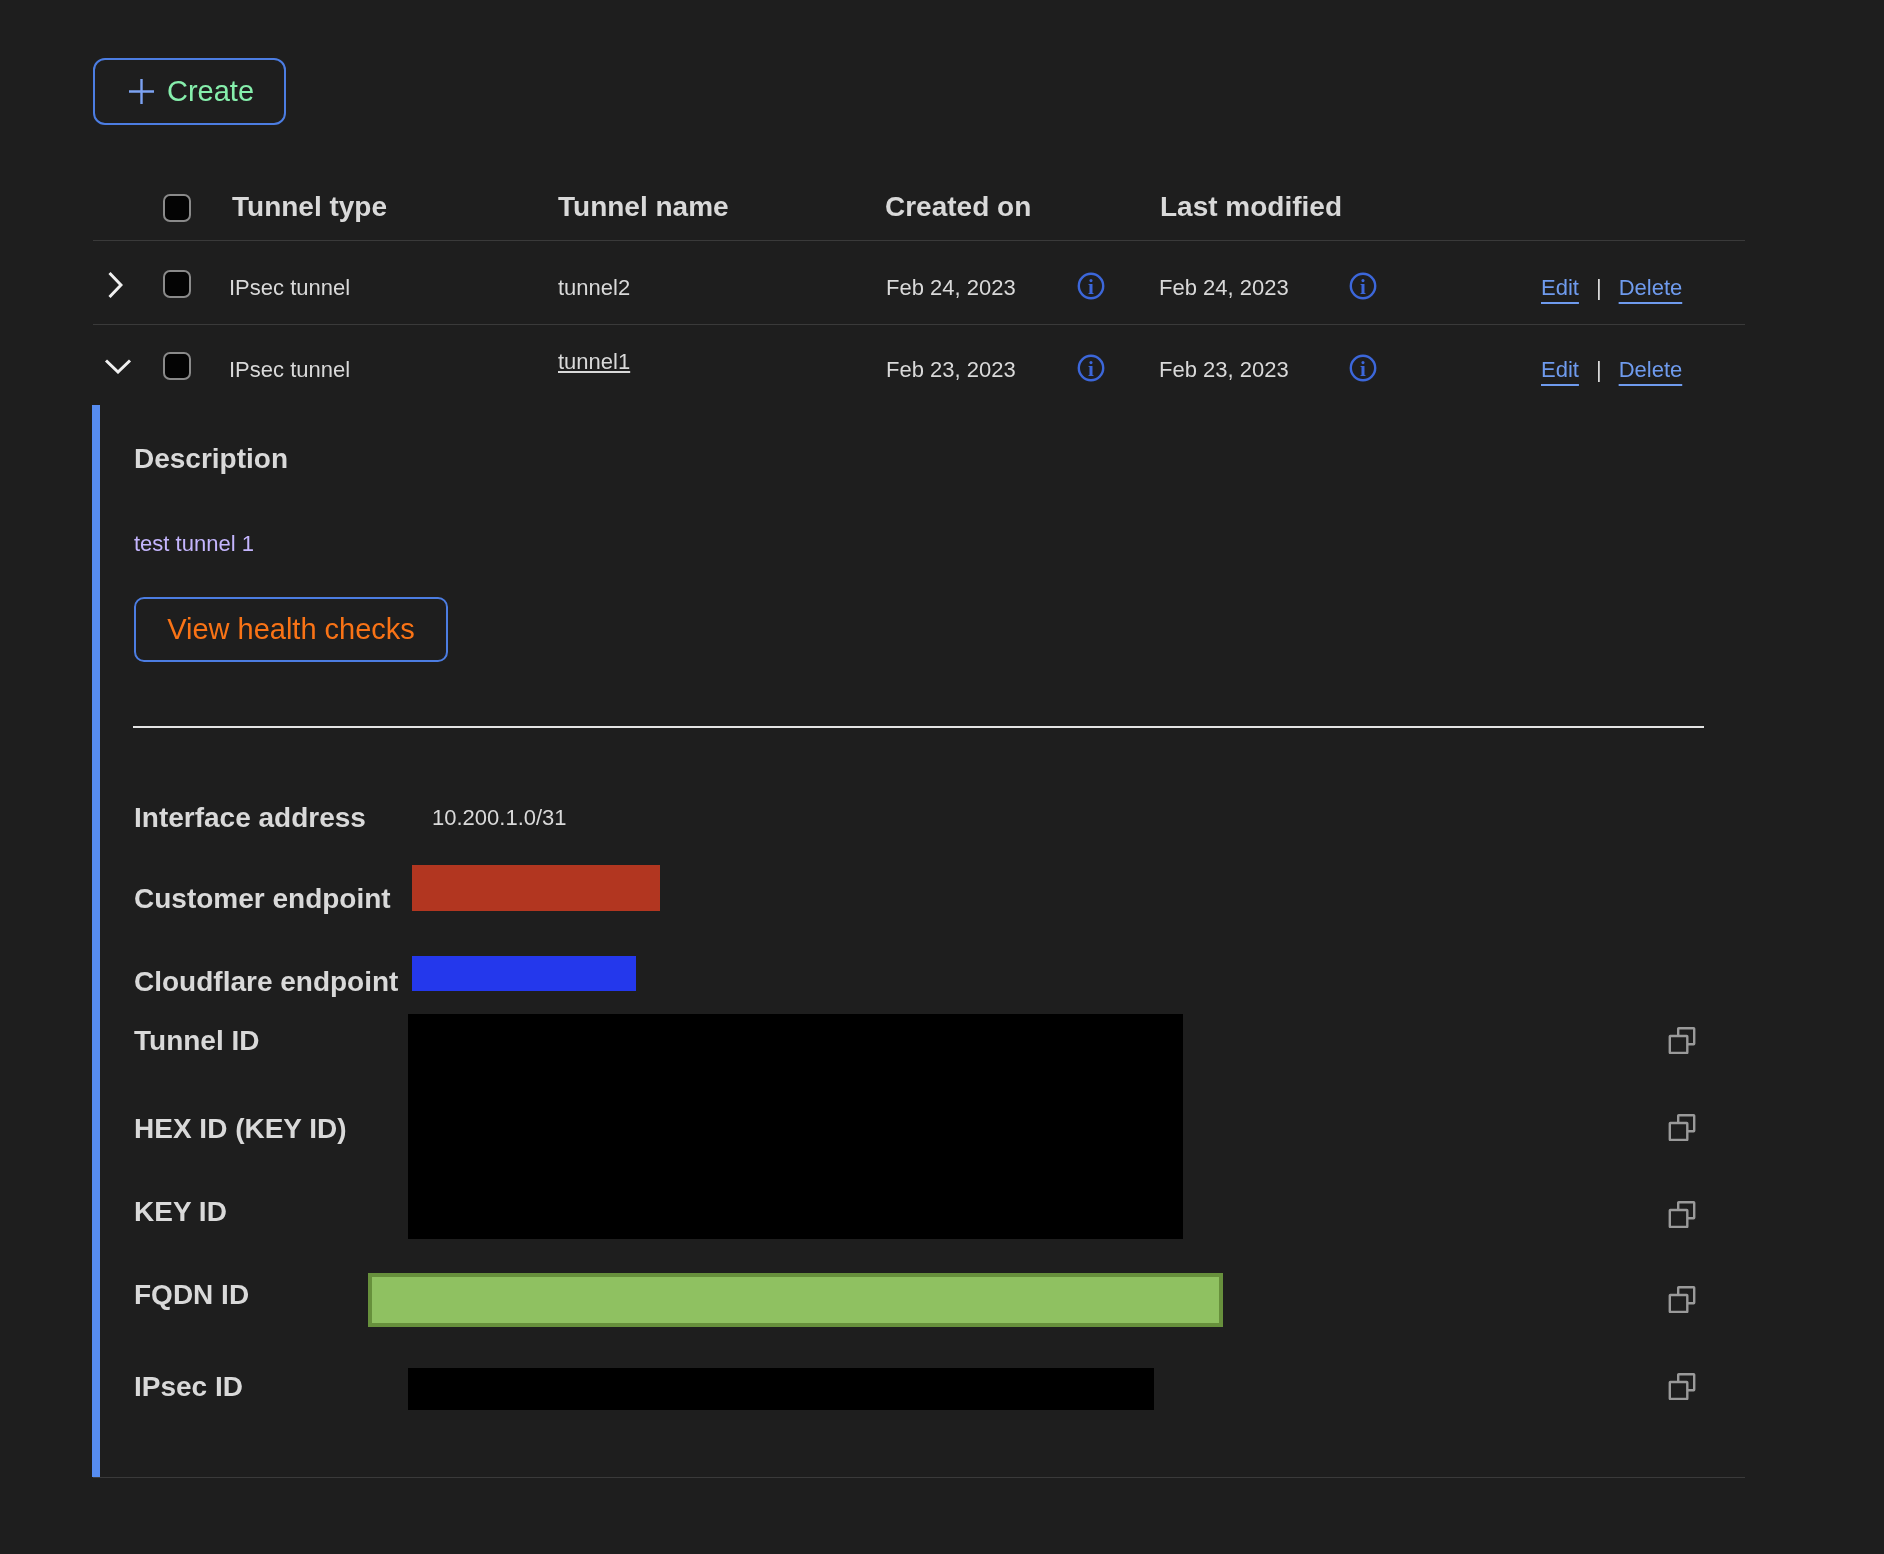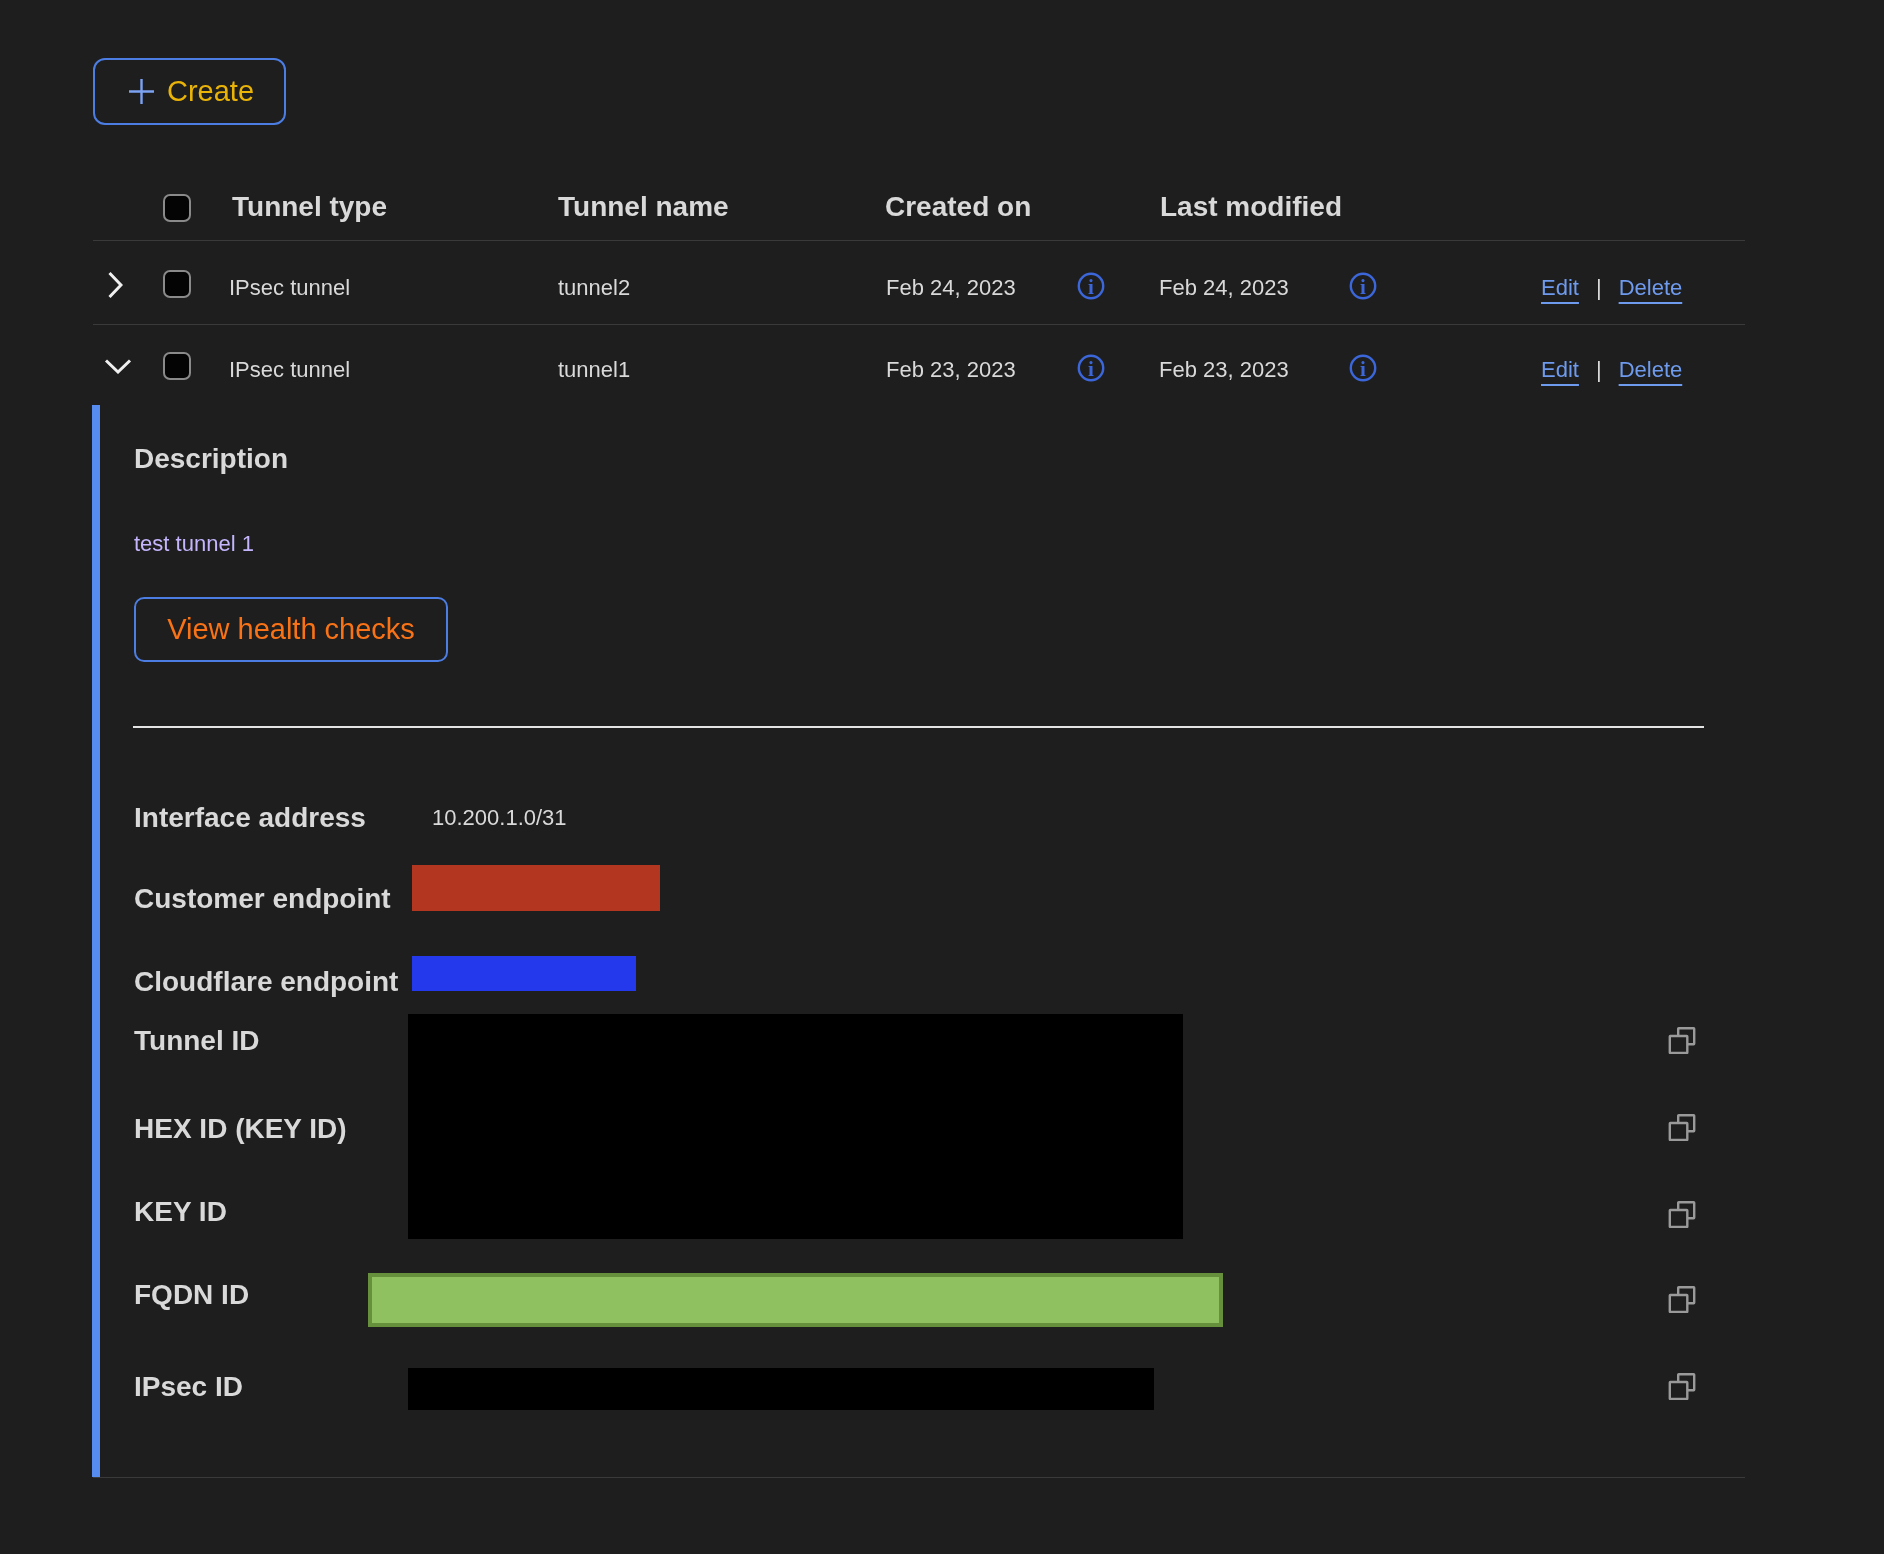--- a/index.html
+++ b/index.html
@@ -12,21 +12,21 @@
   .hline{position:absolute;height:1px;background:#3a3a3a;}
   .cb{position:absolute;width:24px;height:24px;border:2px solid #8a8a8a;border-radius:7px;background:#040404;}
 </style>
 </head>
 <body>
 
 <div class="abs" style="left:93px;top:58px;width:193px;height:67px;box-sizing:border-box;border:2px solid #4c7de2;border-radius:12px;display:flex;align-items:center;justify-content:flex-start;padding-left:33px;gap:12px;">
   <svg width="27" height="27" viewBox="0 0 27 27">
       <path d="M13.5 1v25M1 13.5h25" stroke="#7ca2f2" stroke-width="2.4" fill="none"></path>
     </svg>
-  <span style="color:#eab308;font-size:29px;">Create</span>
+  <span style="color:#86efac;font-size:29px;">Create</span>
 </div>
 
 <div class="cb" style="left:163px;top:194px;"></div>
 <div class="abs txt bold" style="left:232px;top:189px;">Tunnel type</div>
 <div class="abs txt bold" style="left:558px;top:189px;">Tunnel name</div>
 <div class="abs txt bold" style="left:885px;top:189px;">Created on</div>
 <div class="abs txt bold" style="left:1160px;top:189px;">Last modified</div>
 <div class="hline" style="left:93px;top:240px;width:1652px;"></div>
 
 <svg class="abs" style="left:107px;top:271px;" width="16" height="28" viewBox="0 0 16 28">
@@ -46,21 +46,21 @@
       <text x="14" y="21.5" font-family="Liberation Serif,serif" font-size="21" fill="#3c67da" text-anchor="middle" font-weight="bold">i</text>
     </svg></div>
 <div class="abs txt" style="left:1541px;top:270px;"><span class="link">Edit</span><span style="color:#d9d9d9;padding:0 17px;">|</span><span class="link">Delete</span></div>
 <div class="hline" style="left:93px;top:324px;width:1652px;"></div>
 
 <svg class="abs" style="left:104px;top:358px;" width="28" height="16" viewBox="0 0 28 16">
     <path d="M2 2.5l12 11.5L26 2.5" stroke="#f0f0f0" stroke-width="3" fill="none"></path>
   </svg>
 <div class="cb" style="left:163px;top:352px;"></div>
 <div class="abs txt" style="left:229px;top:352px;">IPsec tunnel</div>
-<div class="abs txt" style="left:558px;top:352px;">tunnel1</div>
+<div class="abs txt" style="left:558px;top:344px;text-decoration:underline;">tunnel1</div>
 <div class="abs txt" style="left:886px;top:352px;">Feb 23, 2023</div>
 <div class="abs" style="left:1077px;top:354px;"><svg width="28" height="28" viewBox="0 0 28 28">
       <circle cx="14" cy="14" r="12.2" stroke="#3c67da" stroke-width="2.4" fill="none"></circle>
       <text x="14" y="21.5" font-family="Liberation Serif,serif" font-size="21" fill="#3c67da" text-anchor="middle" font-weight="bold">i</text>
     </svg></div>
 <div class="abs txt" style="left:1159px;top:352px;">Feb 23, 2023</div>
 <div class="abs" style="left:1349px;top:354px;"><svg width="28" height="28" viewBox="0 0 28 28">
       <circle cx="14" cy="14" r="12.2" stroke="#3c67da" stroke-width="2.4" fill="none"></circle>
       <text x="14" y="21.5" font-family="Liberation Serif,serif" font-size="21" fill="#3c67da" text-anchor="middle" font-weight="bold">i</text>
     </svg></div>

